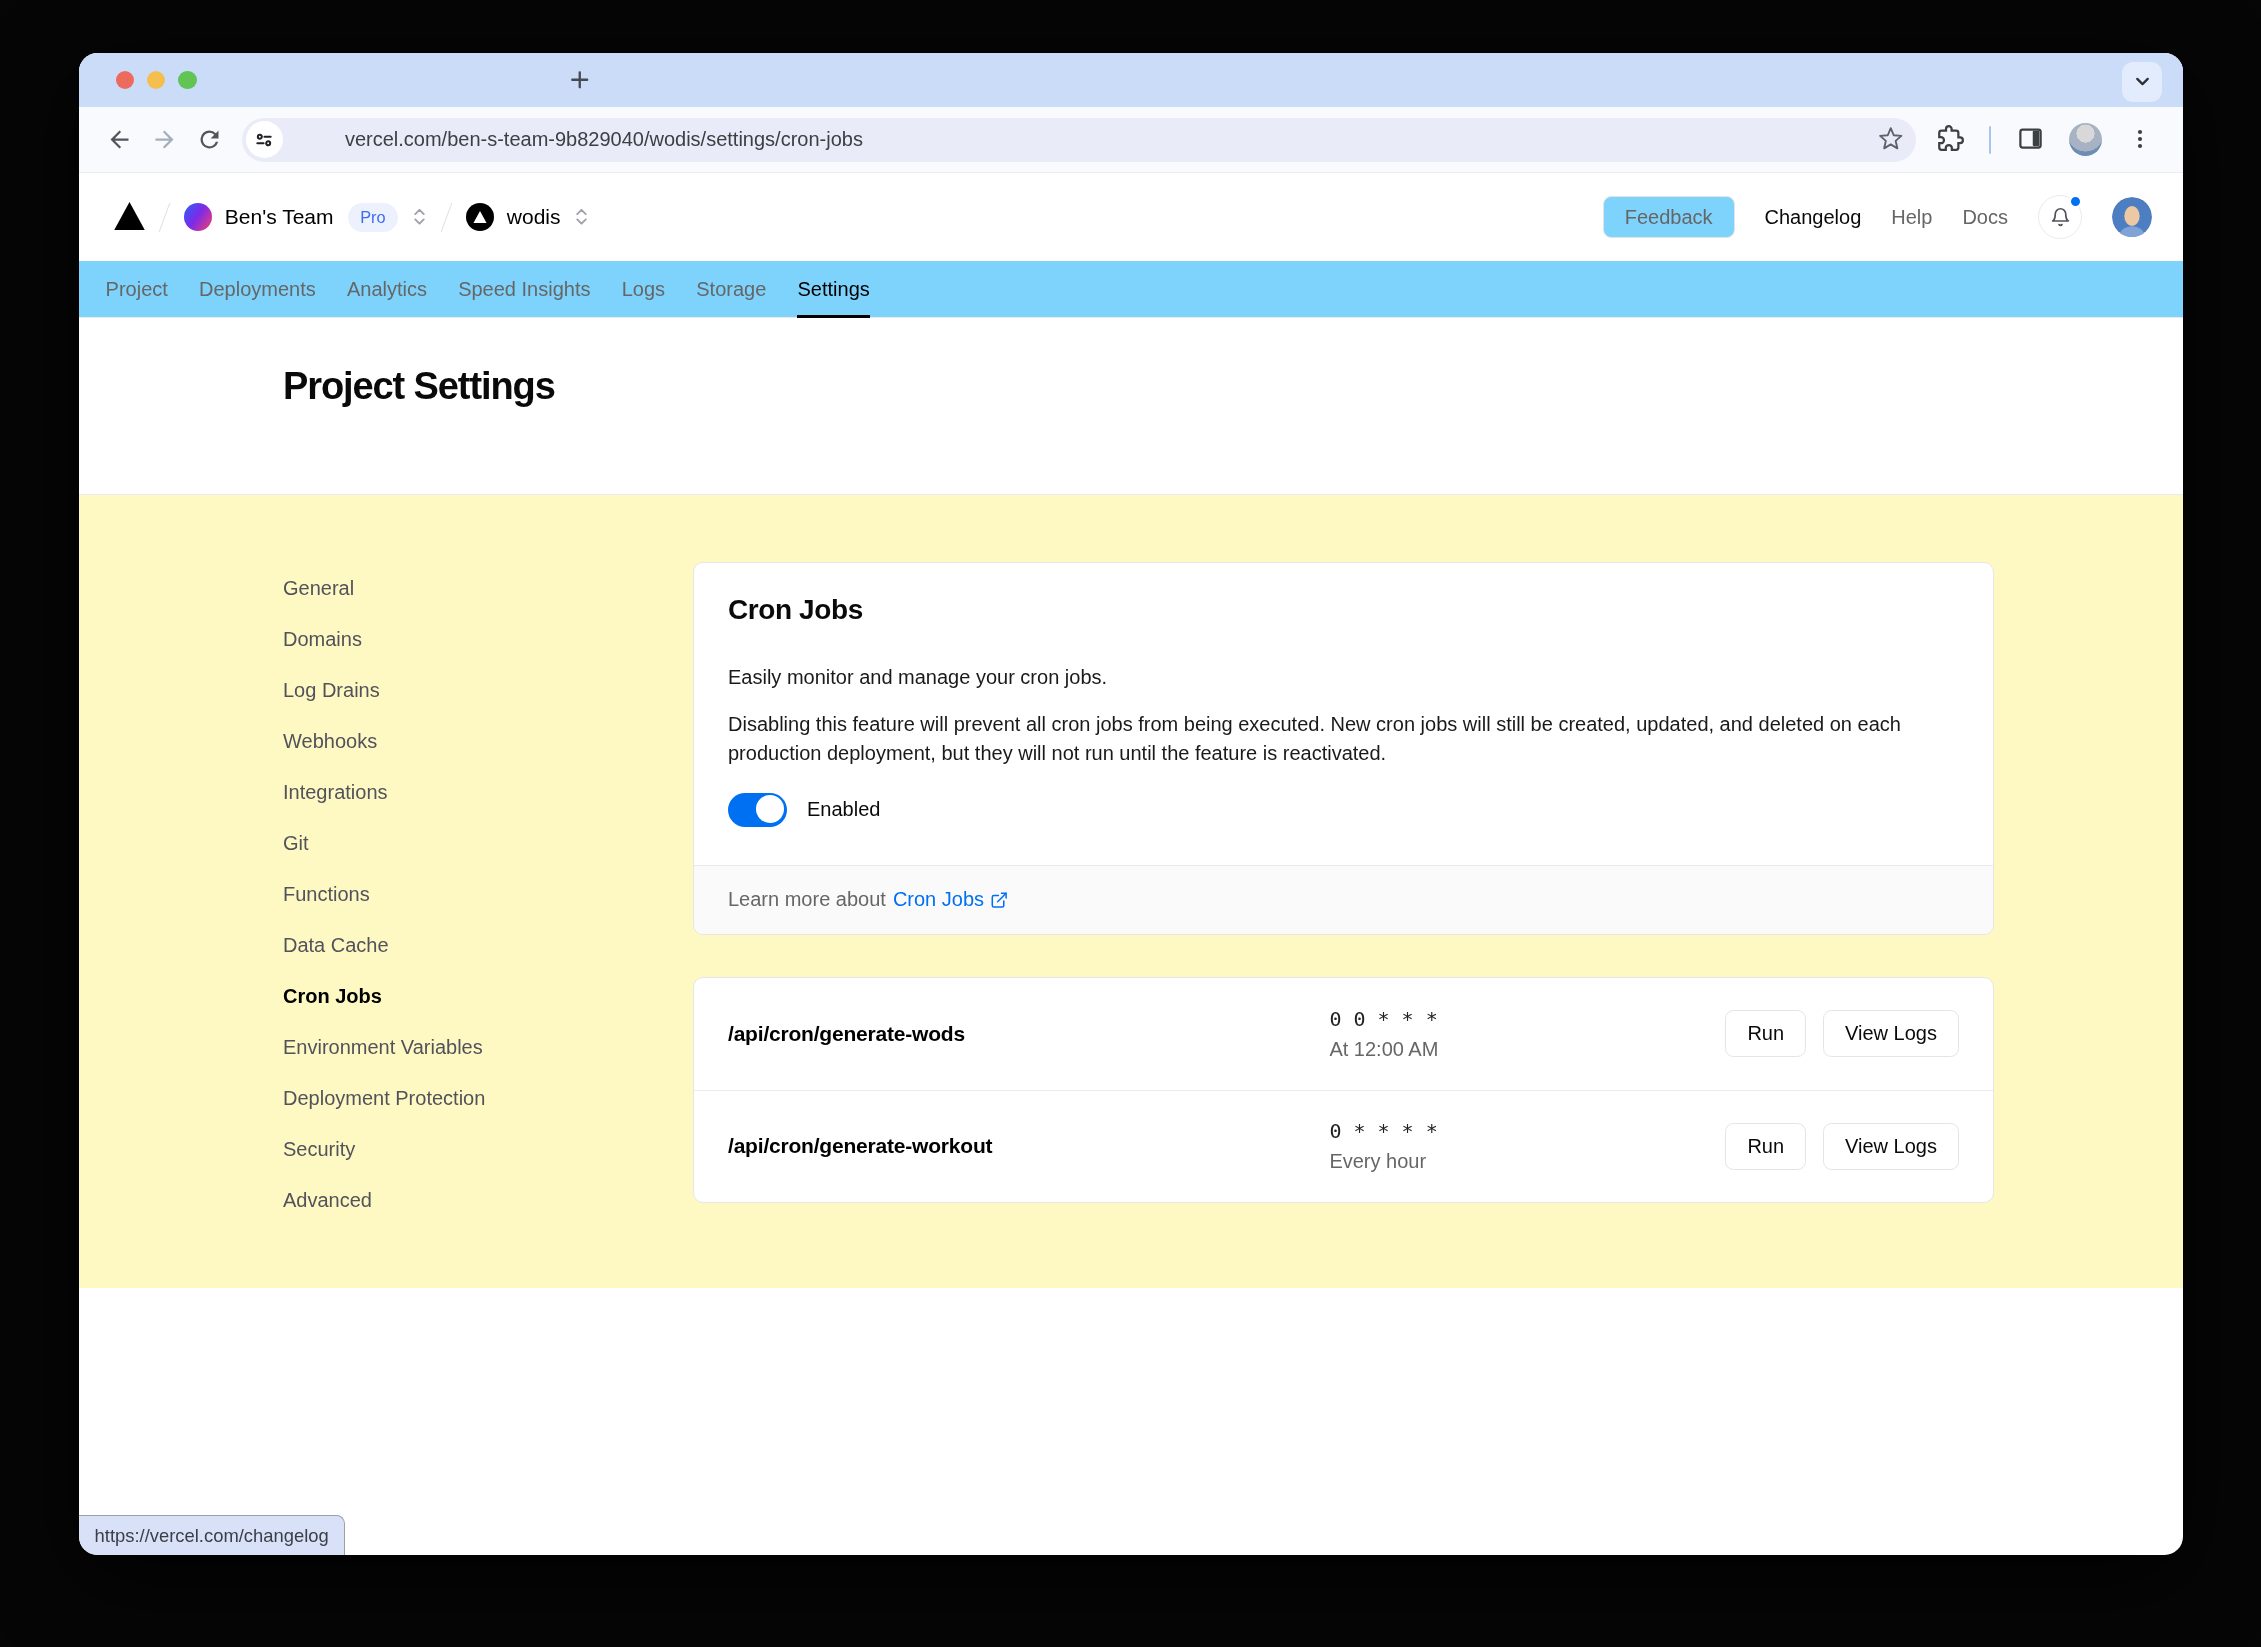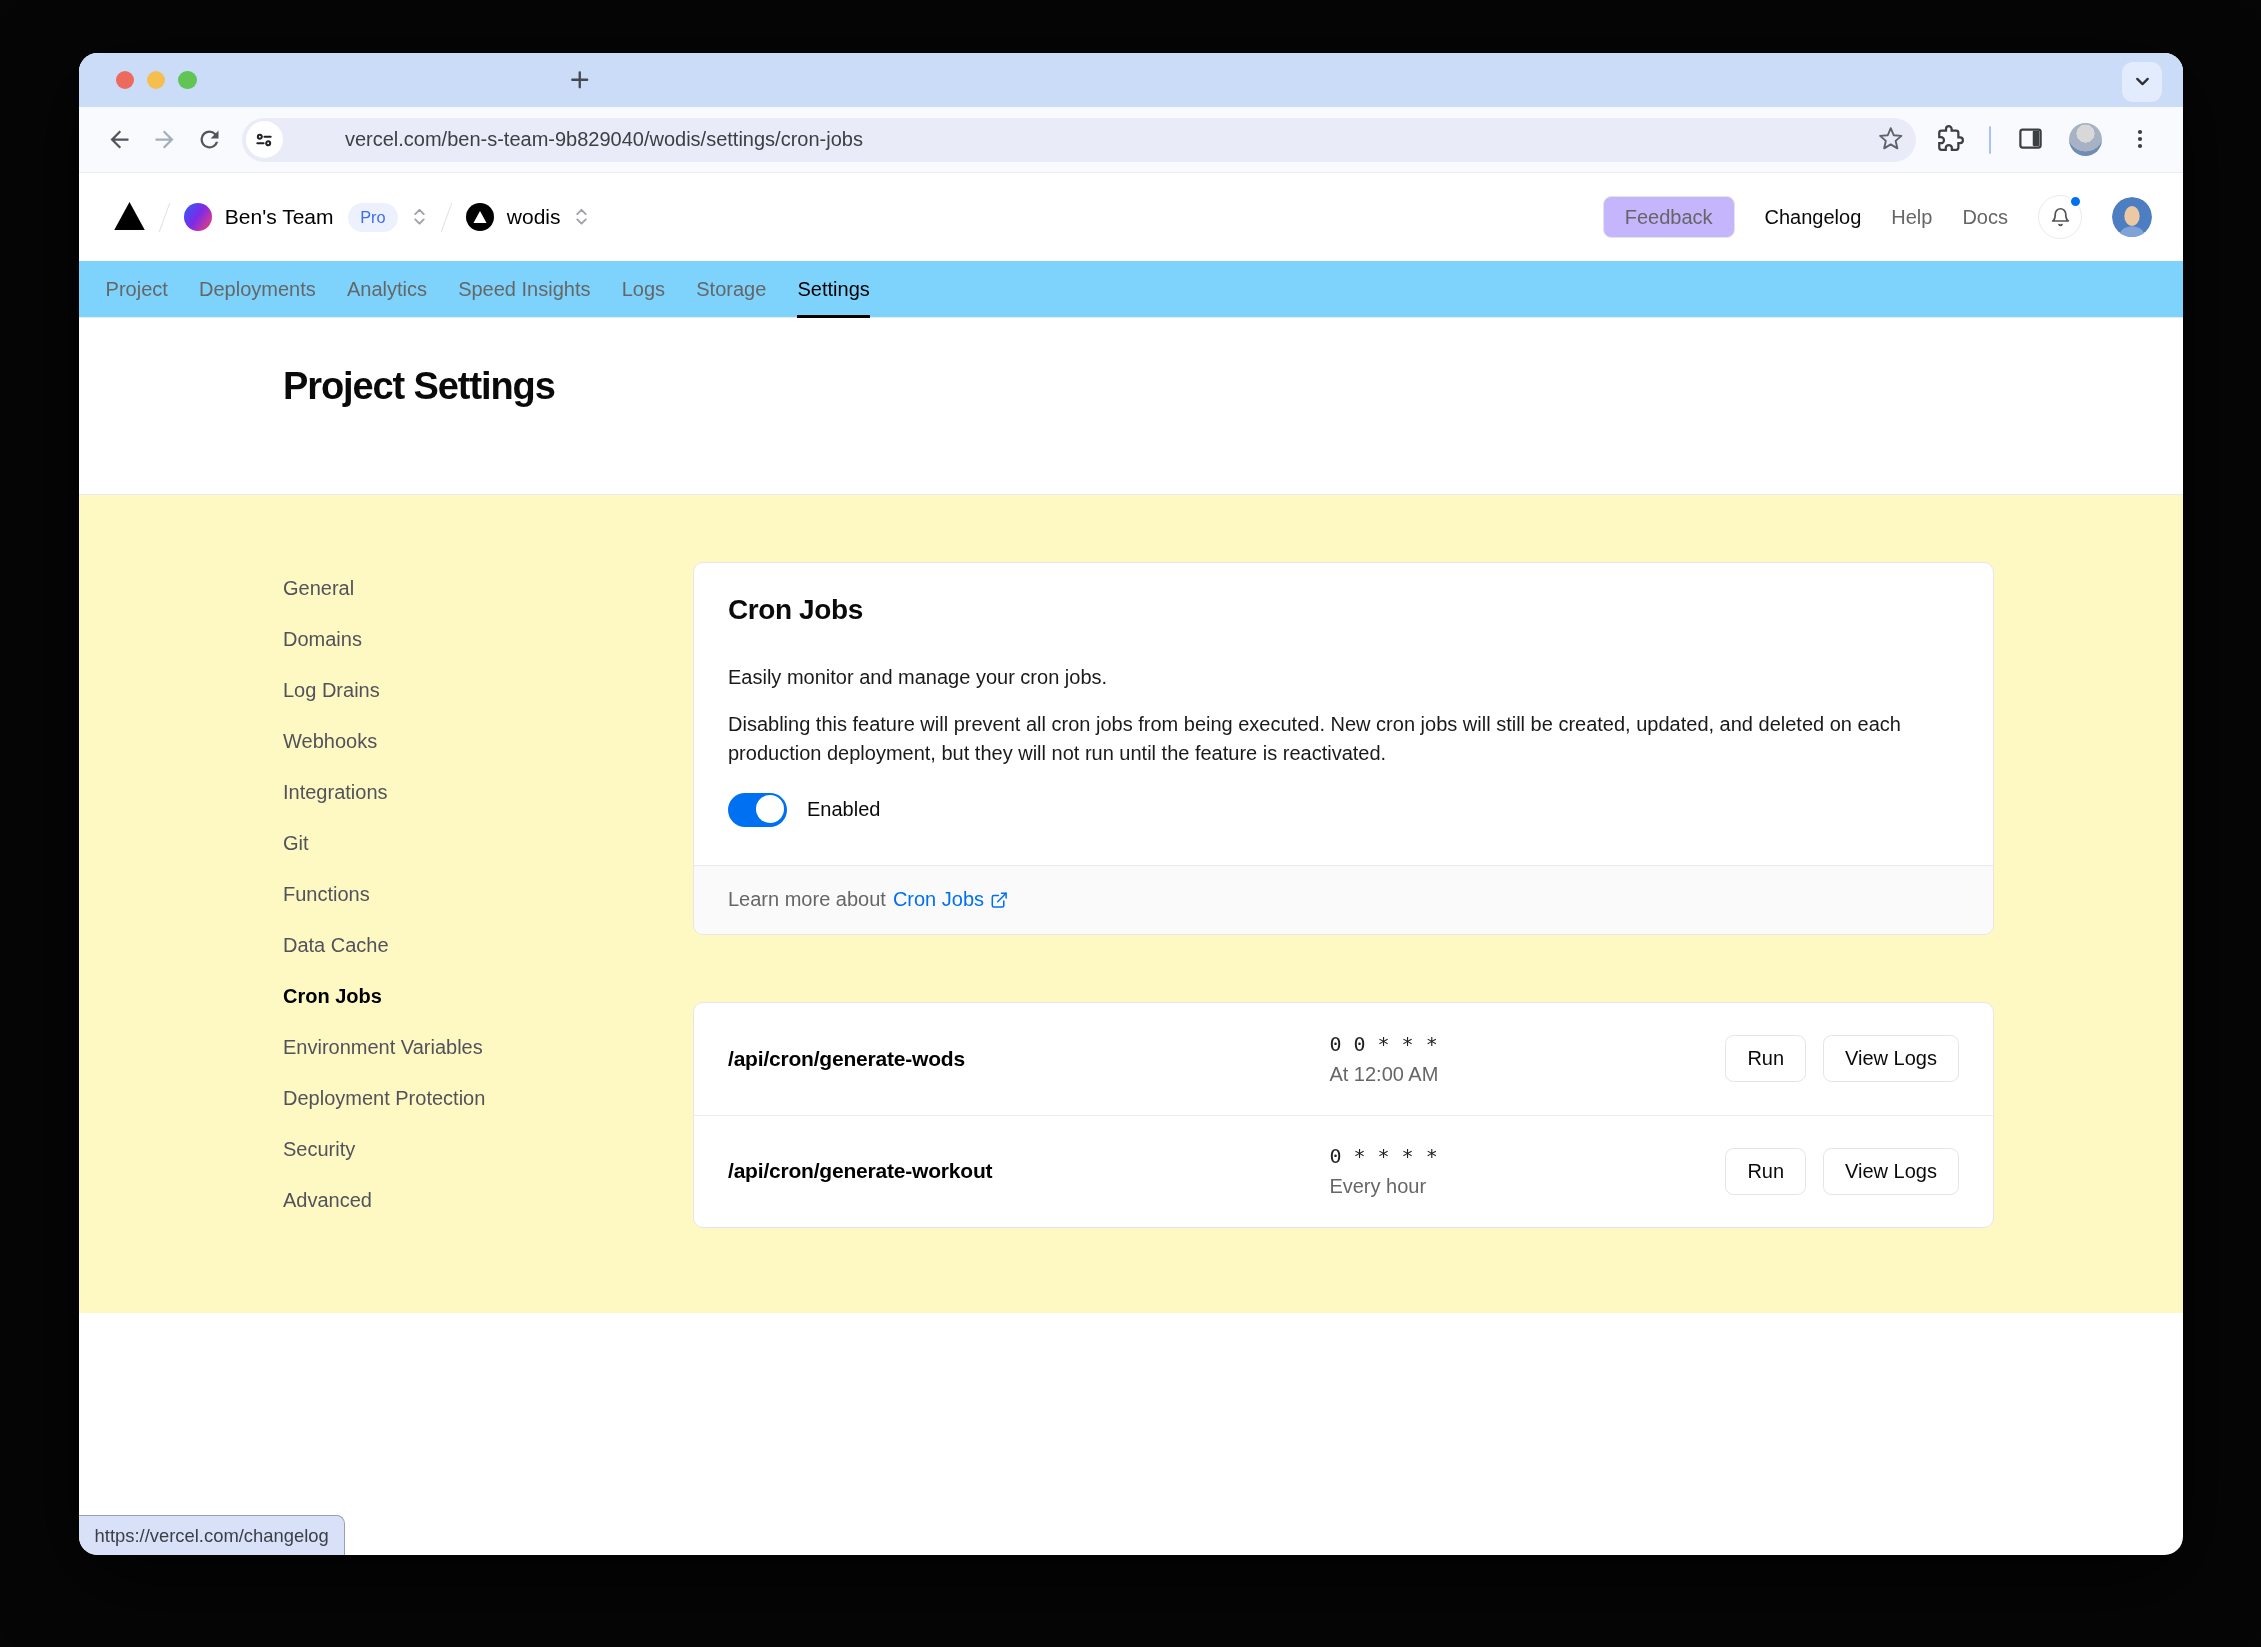--- a/index.html
+++ b/index.html
@@ -41,21 +41,21 @@
   .slash { width:1.4px; height:31px; background:#e2e2e2; transform:rotate(20deg); margin:0 18.4px; flex:none; }
   .team-avatar { width:28px; height:28px; border-radius:50%; flex:none;
       background:linear-gradient(125deg,#2a63f6 0%,#7d2ae8 48%,#f6416c 100%); }
   .proj-avatar { width:28px; height:28px; border-radius:50%; background:#000; flex:none;
       display:flex; align-items:center; justify-content:center; }
   .ent-name { font-size:21px; color:#000; font-weight:500; margin-left:12.7px; white-space:nowrap; }
   .pro-badge { margin-left:14px; background:#edf1fd; color:#3c6df0; font-size:16.3px; font-weight:500;
                padding:5px 12.7px; border-radius:706px; }
   .chevrons { margin-left:12.7px; display:flex; align-items:center; }
   .vheader-right { margin-left:auto; display:flex; align-items:center; gap:30px; }
-  .feedback-btn { height:42px; padding:0 21px; border:0.7px solid #e4e4e4; border-radius:8.5px; background:#c4b5fd;
+  .feedback-btn { height:42px; padding:0 21px; border:0.7px solid #e4e4e4; border-radius:8.5px; background:#7dd3fc;
                   font-size:20px; color:#666; display:flex; align-items:center; }
   .hlink { font-size:20px; color:#666; } .hlink.hover { color:#0a0a0a; }
   .bell-btn { position:relative; width:44px; height:44px; border-radius:50%; border:0.7px solid #ebebeb;
               background:#fff; display:flex; align-items:center; justify-content:center; }
   .bell-dot { position:absolute; top:-1.4px; right:-1.4px; width:13.4px; height:13.4px; border-radius:50%;
               background:#0070f3; border:2.1px solid #fff; }
   .user-avatar { width:40px; height:40px; border-radius:50%; overflow:hidden; flex:none; }
 
   
   .vnav { height:57px; display:flex; align-items:stretch; padding:0 11px; border-bottom:0.7px solid #eaeaea; background:#7dd3fc; }
@@ -83,21 +83,21 @@
   .toggle-row { margin-top:25.5px; display:flex; align-items:center; }
   .switch { width:59px; height:34px; border-radius:17px; background:#0070f3; position:relative; flex:none; }
   .switch .knob { position:absolute; top:2.8px; right:2.8px; width:28px; height:28px; border-radius:50%; background:#fff; }
   .toggle-label { margin-left:20px; font-size:20px; color:#0a0a0a; }
   .card-footer { border-top:0.7px solid #eaeaea; background:#fafafa; border-radius:0 0 10px 10px;
                  padding:22.6px 34px; font-size:20px; display:flex; align-items:center; }
   .footer-prefix { color:#666; }
   .footer-link { color:#0070f3; margin-left:7px; display:inline-flex; align-items:center; gap:5.7px; cursor:pointer; }
 
   
-  .jobs-card { margin-top:67px; margin-bottom:85px; }
+  .jobs-card { margin-top:42px; margin-bottom:85px; }
   .job-row { display:flex; align-items:center; height:112px; padding:0 34px; }
   .job-row + .job-row { border-top:0.7px solid #ebebeb; }
   .job-path { flex:1; font-size:21px; font-weight:700; color:#000; letter-spacing:-0.2px; }
   .job-schedule { width:396px; flex:none; }
   .cron-expr { font-family:"DejaVu Sans Mono",monospace; font-size:20px; color:#222; }
   .cron-human { margin-top:7px; font-size:20px; color:#666; }
   .job-actions { display:flex; gap:17px; flex:none; }
   .btn { height:47px; padding:0 21px; border:0.7px solid #e4e4e7; border-radius:8.5px; background:#fff;
          font-size:20px; color:#0a0a0a; font-weight:500; display:flex; align-items:center; cursor:pointer; }
 

